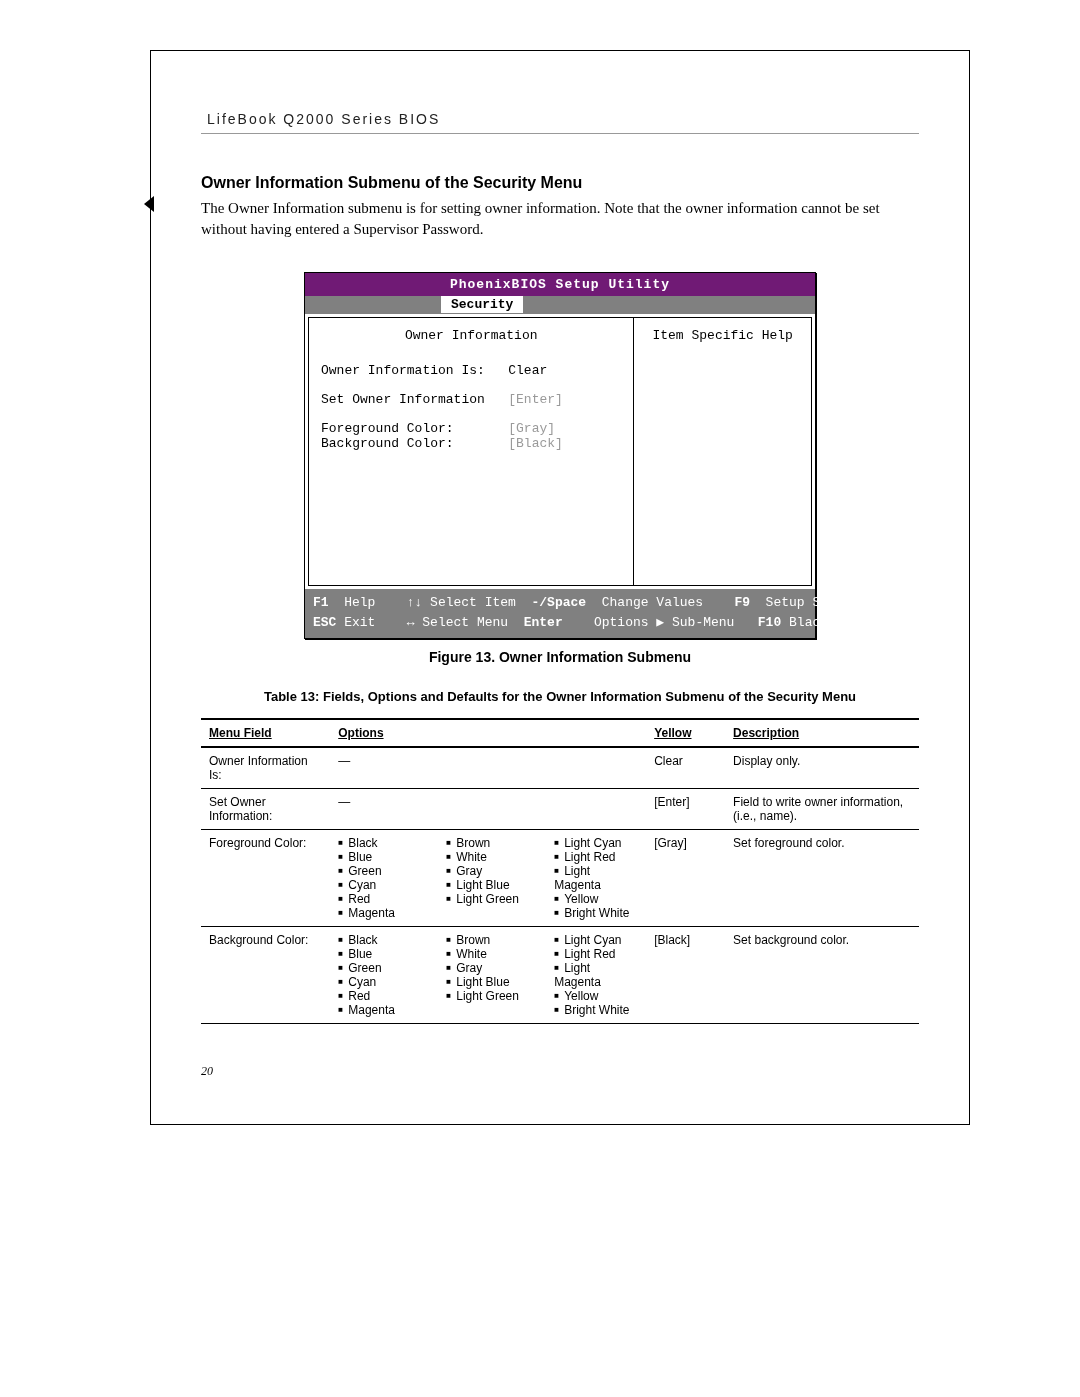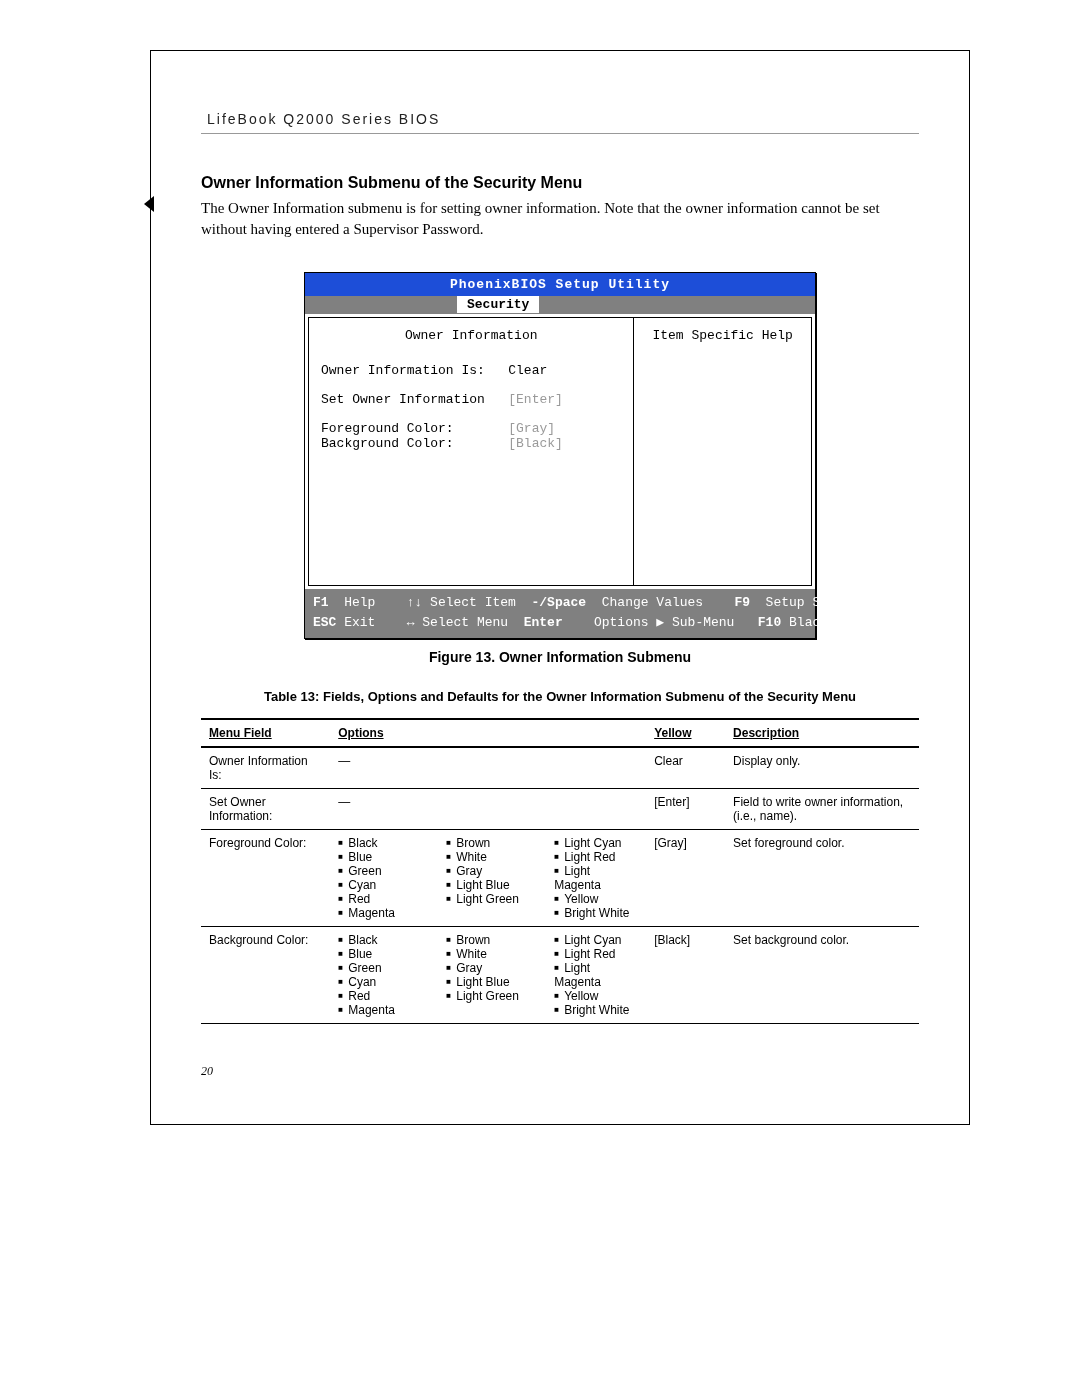--- a/index.html
+++ b/index.html
@@ -6,23 +6,23 @@
   body{font-family:Georgia,"Times New Roman",serif;color:#000;width:1080px;}
   .page{box-sizing:border-box;border:1px solid #000;margin:50px 110px 60px 150px;padding:60px 50px 45px 50px;position:relative;}
   .tick{position:absolute;top:145px;left:-7px;width:0;height:0;border-top:8px solid transparent;border-bottom:8px solid transparent;border-right:10px solid #000;}
   .running-head{font-family:Verdana,Geneva,sans-serif;font-size:14px;letter-spacing:2px;color:#222;margin:0 0 6px 6px;}
   .rule-top{border:none;border-top:1px solid #999;margin:0 0 40px 0;}
   h2.section{font-family:Verdana,Geneva,sans-serif;font-weight:bold;font-size:16px;margin:0 0 6px 0;}
   p.intro{font-size:15px;line-height:1.4;margin:0 0 32px 0;}
   
   .bios-wrap{display:flex;justify-content:center;margin-bottom:10px;}
   .bios{border:1px solid #000;font-family:"Courier New",monospace;font-size:13px;color:#000;width:510px;background:#fff;box-shadow:1px 1px 0 #000;}
-  .bios-title{background:#1d4ed8;color:#fff;text-align:center;font-weight:bold;padding:4px 0;letter-spacing:1px;}
+  .bios-title{background:#701a75;color:#fff;text-align:center;font-weight:bold;padding:4px 0;letter-spacing:1px;}
   .bios-menu-row{background:#808080;color:#fff;padding:0;height:18px;position:relative;}
-  .bios-tab{position:absolute;left:152px;top:0;background:#fff;color:#000;padding:1px 10px;font-weight:bold;}
+  .bios-tab{position:absolute;left:136px;top:0;background:#fff;color:#000;padding:1px 10px;font-weight:bold;}
   .bios-body{display:flex;}
   .bios-left{flex:0 0 64%;border:1px solid #000;margin:3px 0 3px 3px;padding:10px 12px 120px 12px;box-sizing:border-box;}
   .bios-right{flex:1;border:1px solid #000;margin:3px 3px 3px 0;border-left:none;padding:10px 8px;box-sizing:border-box;text-align:center;}
   .bios-left-title{text-align:center;margin-bottom:20px;}
   .bios-kv{margin:14px 0;white-space:pre;}
   .bios-dim{color:#9a9a9a;}
   .bios-footer{background:#808080;color:#fff;padding:4px 8px 6px 8px;line-height:1.5;}
   .bf-row{display:flex;}
   .bf-cell{white-space:pre;}
   .bf-key{font-weight:bold;}

